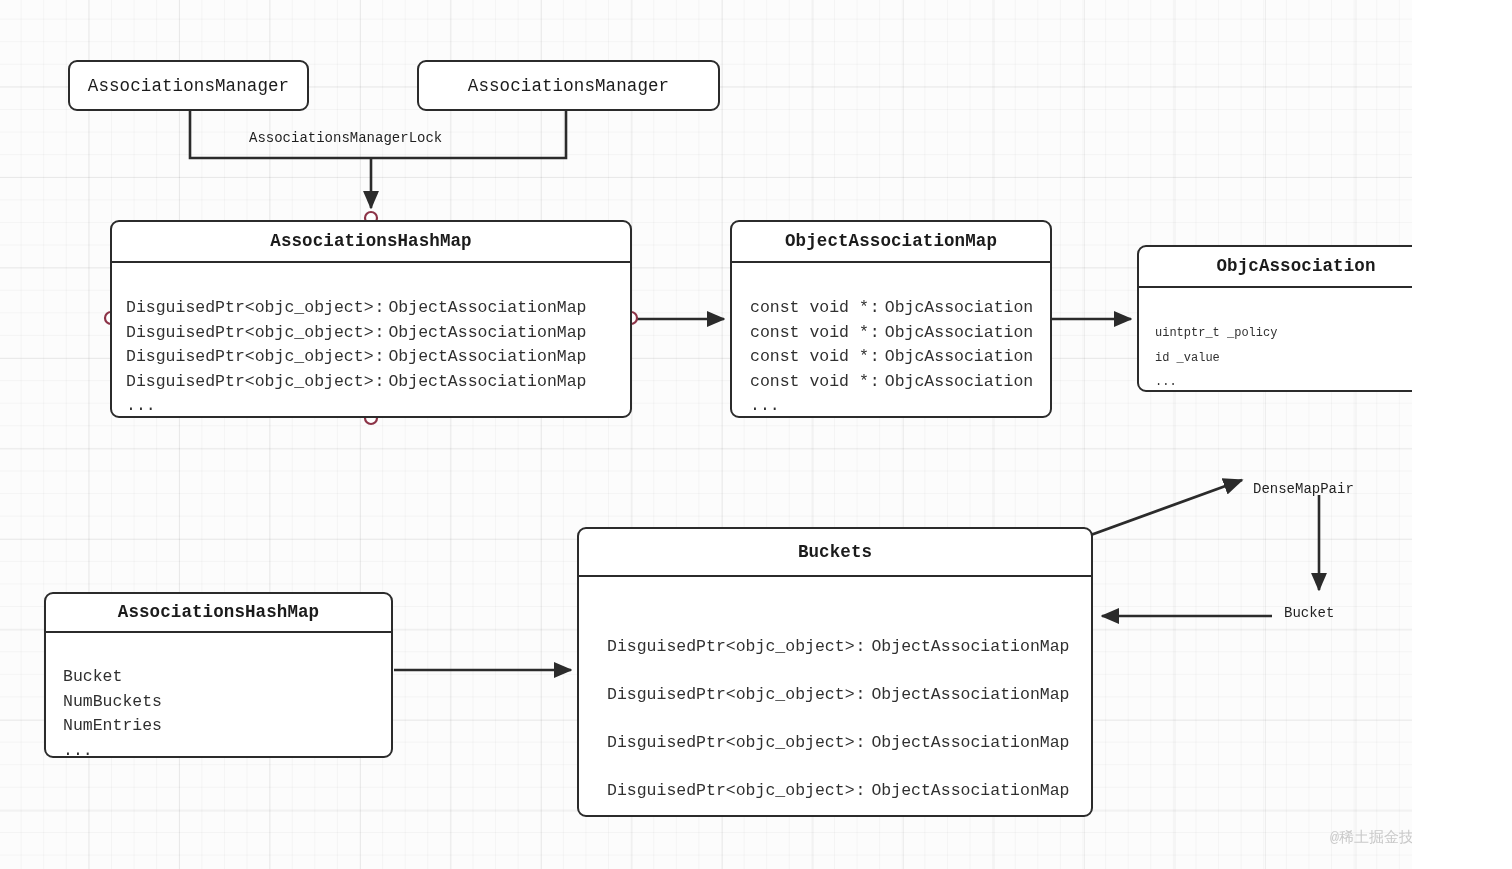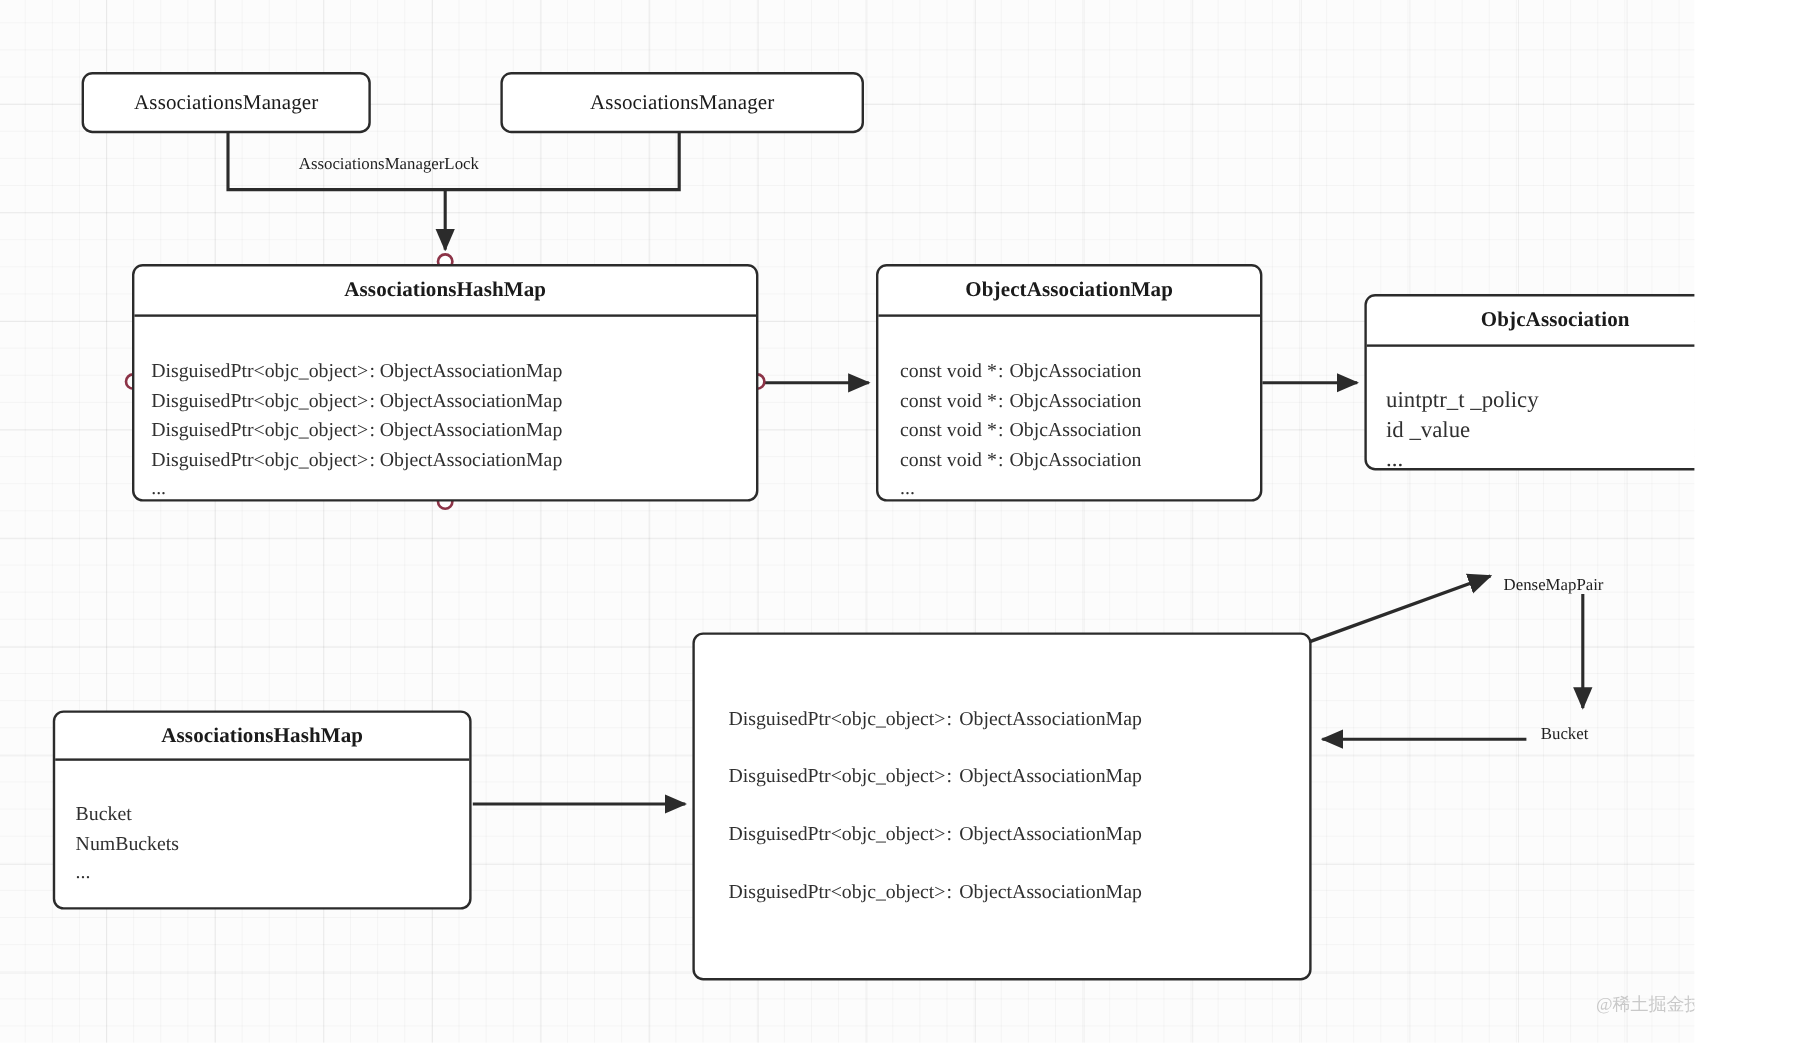--- a/index.html
+++ b/index.html
@@ -17,21 +17,21 @@
       linear-gradient(to right, rgba(0,0,0,0.055) 1px, transparent 1px),
       linear-gradient(to bottom, rgba(0,0,0,0.055) 1px, transparent 1px),
       linear-gradient(to right, rgba(0,0,0,0.030) 1px, transparent 1px),
       linear-gradient(to bottom, rgba(0,0,0,0.030) 1px, transparent 1px);
     background-size:
       90.5px 90.5px,
       90.5px 90.5px,
       22.6px 22.6px,
       22.6px 22.6px;
     background-position: -2px -4px, -2px -4px, -2px -4px, -2px -4px;
-    font-family: Liberation Serif, serif;
+    font-family: Liberation Mono, monospace;
     color: #1f1f1f;
   }
 
   
   .node {
     position: absolute;
     box-sizing: border-box;
     background: #ffffff;
     border: 2.5px solid #2b2b2b;
     border-radius: 9px;
@@ -79,21 +79,21 @@
 
   #obj-assoc-map { left: 730px; top: 220px; width: 322px; height: 198px; }
   #obj-assoc-map .node-title { font-size: 17.5px; padding: 9px 0 10px; }
   #obj-assoc-map .node-body  { padding: 9px 0 0 18px; }
   #obj-assoc-map .row { font-size: 16.5px; line-height: 24.5px; }
   #obj-assoc-map .kv-sep { padding: 0 5px 0 1px; }
 
   #objc-assoc { left: 1137px; top: 245px; width: 318px; height: 147px; }
   #objc-assoc .node-title { font-size: 17.5px; padding: 9px 0 10px; }
   #objc-assoc .node-body  { padding: 9px 0 0 16px; }
-  #objc-assoc .row { font-size: 19px; line-height: 24.5px; }
+  #objc-assoc .row { font-size: 12px; line-height: 24.5px; }
 
   #assoc-hashmap-2 { left: 44px; top: 592px; width: 349px; height: 166px; }
   #assoc-hashmap-2 .node-title { font-size: 17.5px; padding: 8px 0 9px; }
   #assoc-hashmap-2 .node-body  { padding: 8px 0 0 17px; }
   #assoc-hashmap-2 .row { font-size: 16.5px; line-height: 24.5px; }
 
   #buckets { left: 577px; top: 527px; width: 516px; height: 290px; }
   #buckets .node-title { font-size: 17.5px; padding: 13px 0 13px; }
   #buckets .node-body  { padding: 22px 0 0 16px; }
   #buckets .row { font-size: 16.5px; line-height: 48px; padding-left: 12px; }
@@ -245,26 +245,30 @@
   <div class="node classbox" id="assoc-hashmap-2">
     <div class="node-title">AssociationsHashMap</div>
     <div class="node-body">
       <span class="row">
         <span class="kv-key">Bucket</span>
       </span>
       <span class="row">
         <span class="kv-key">NumBuckets</span>
       </span>
       <span class="row">
+        <span class="kv-key">NumEntries</span>
+      </span>
+      <span class="row">
         <span class="kv-key">...</span>
       </span>
     </div>
   </div>
 
   <div class="node classbox" id="buckets">
+    <div class="node-title">Buckets</div>
     <div class="node-body">
       <span class="row">
         <span class="kv-key">DisguisedPtr&lt;objc_object&gt;</span><span class="kv-sep">:</span><span class="kv-val">ObjectAssociationMap</span>
       </span>
       <span class="row">
         <span class="kv-key">DisguisedPtr&lt;objc_object&gt;</span><span class="kv-sep">:</span><span class="kv-val">ObjectAssociationMap</span>
       </span>
       <span class="row">
         <span class="kv-key">DisguisedPtr&lt;objc_object&gt;</span><span class="kv-sep">:</span><span class="kv-val">ObjectAssociationMap</span>
       </span>

